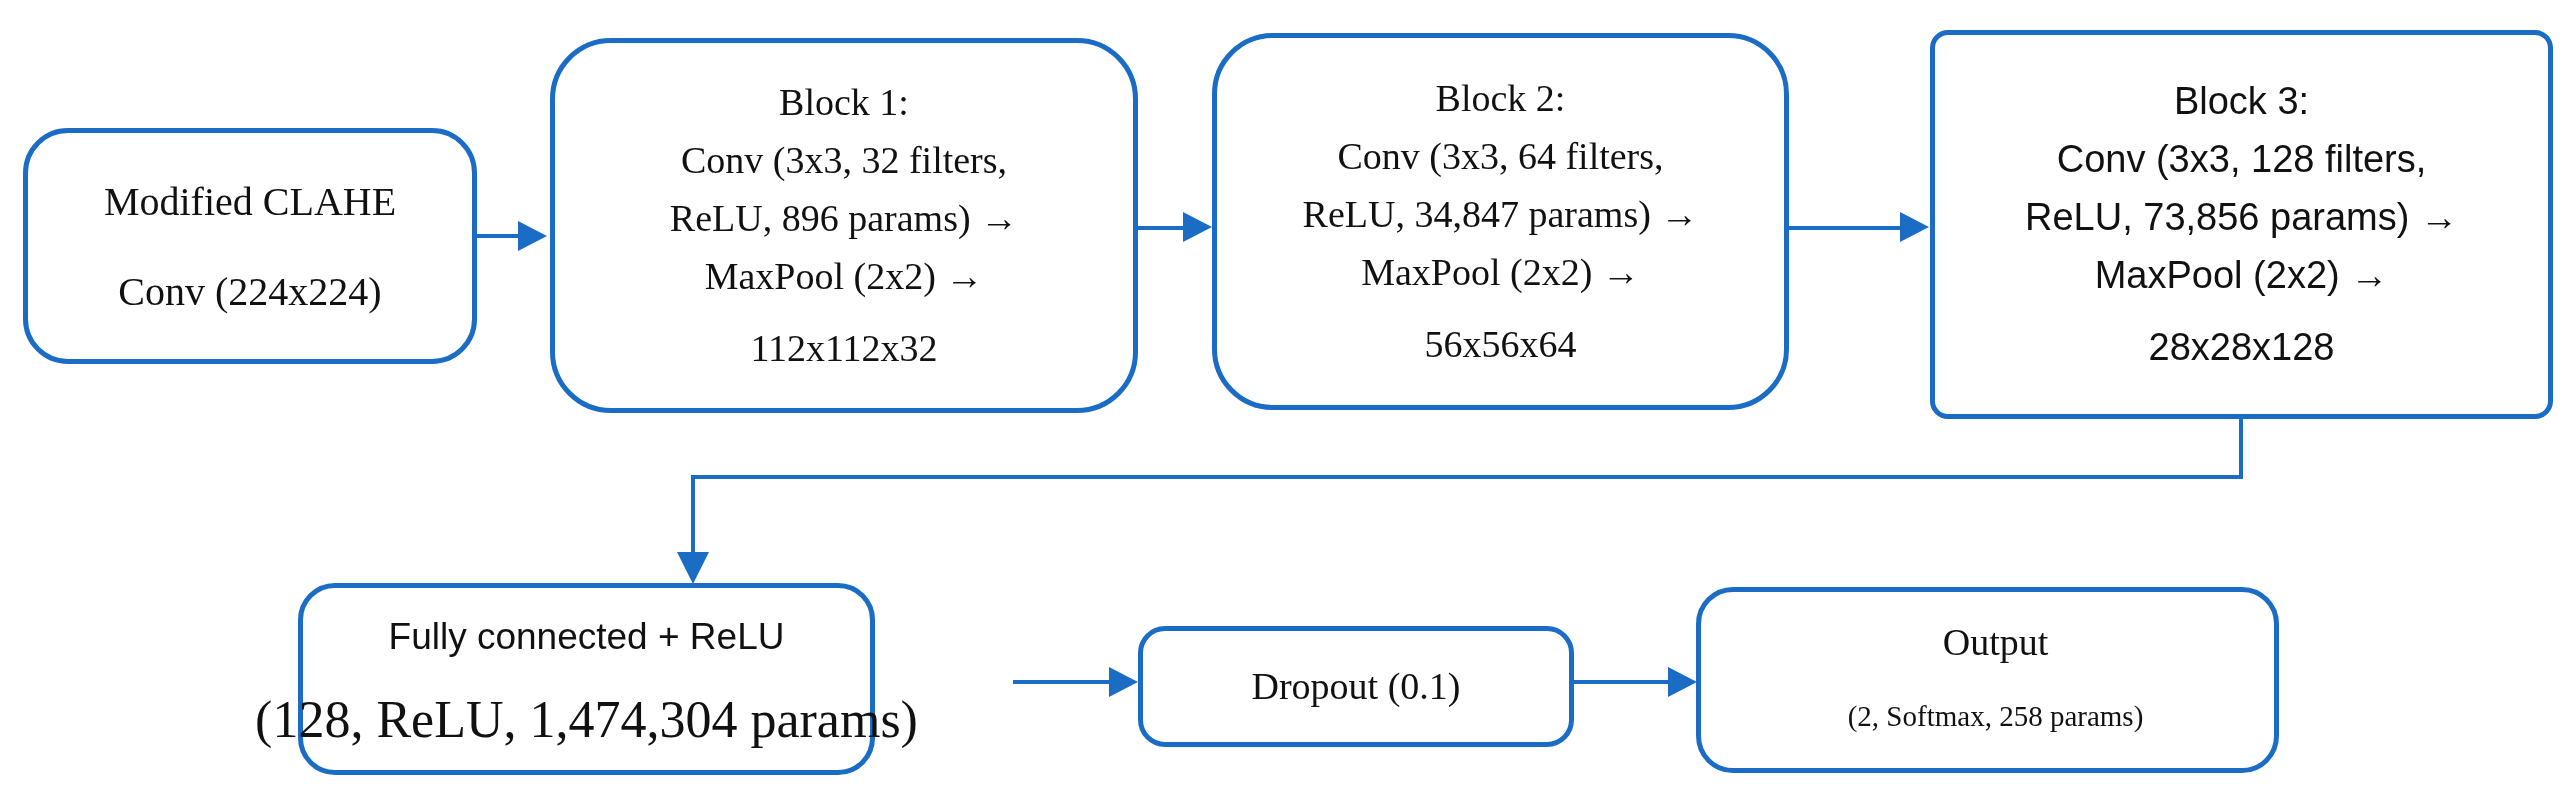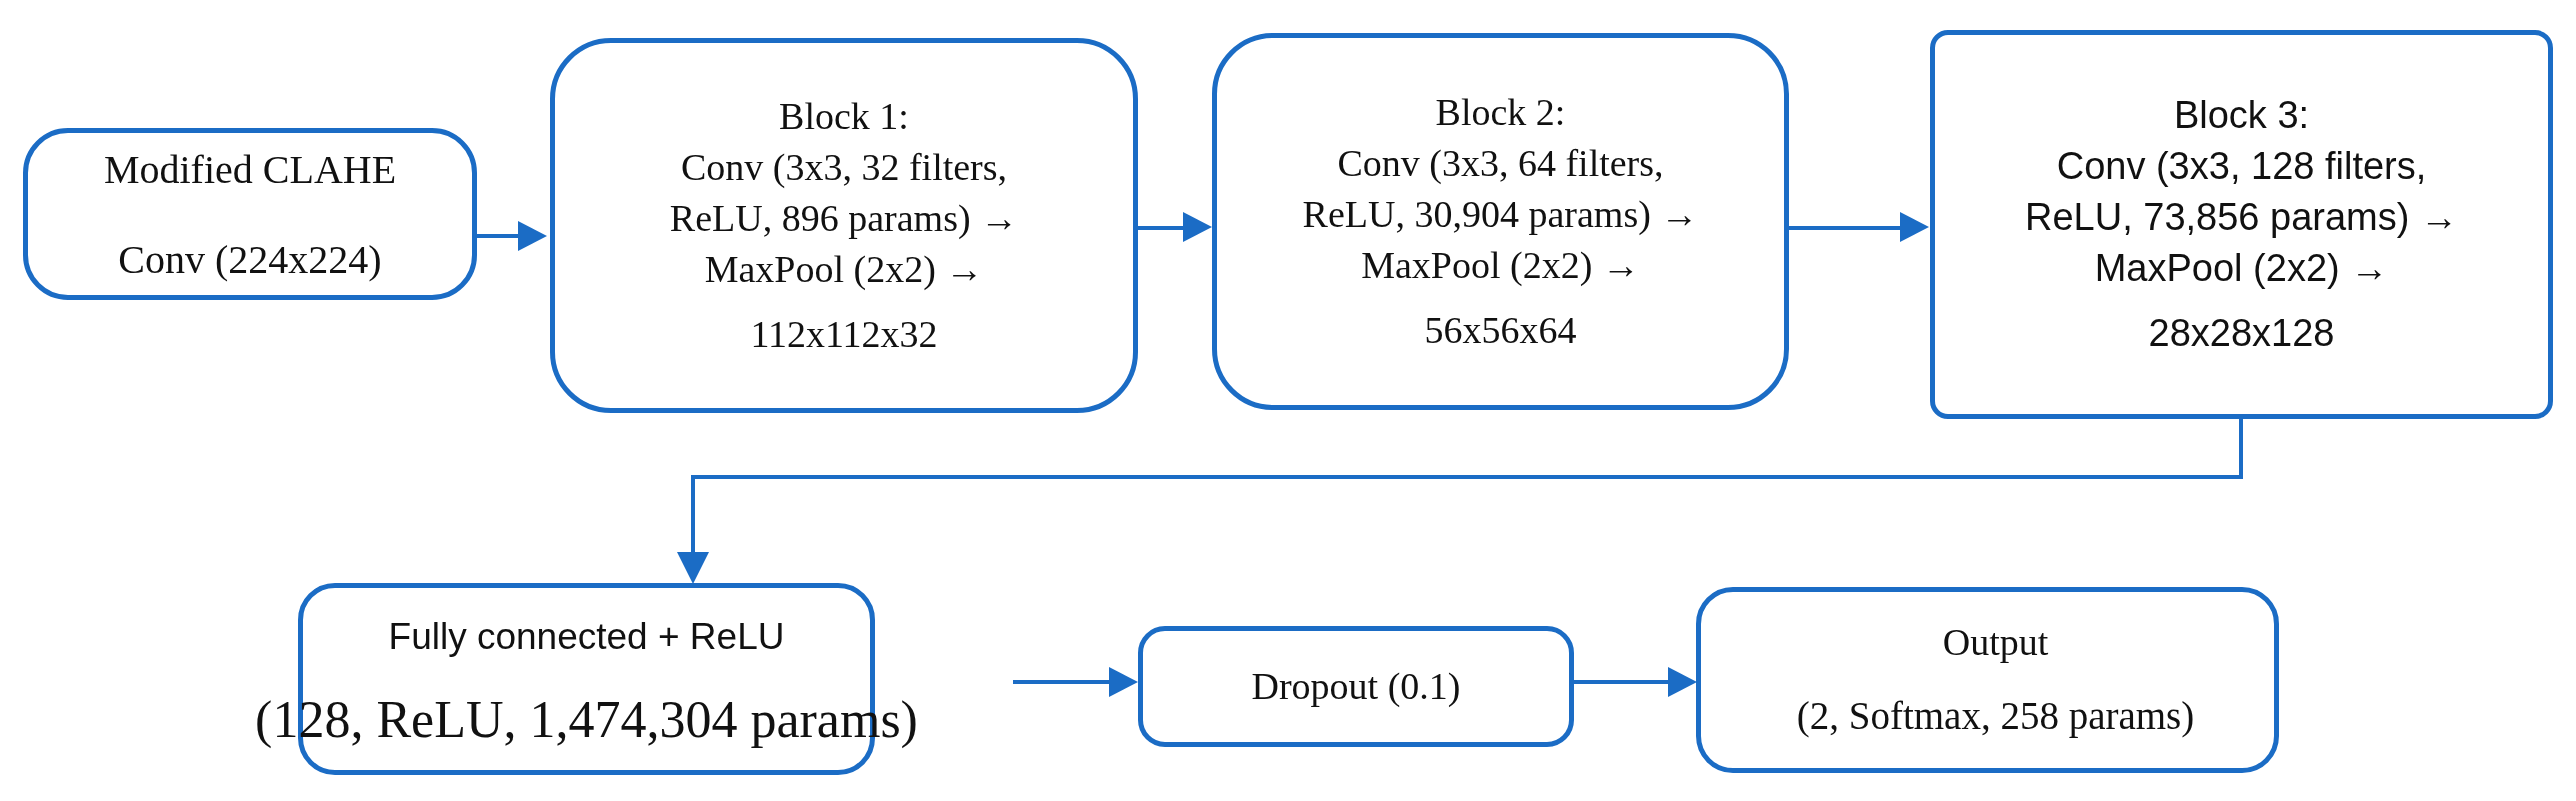--- a/index.html
+++ b/index.html
@@ -6,49 +6,50 @@
   html,body { margin:0; padding:0; background:var(--bg); }
   #canvas {
     position:relative; width:2576px; height:801px; background:var(--bg);
     font-family:"Liberation Serif", serif; color:var(--ink);
   }
   .node {
     position:absolute; box-sizing:border-box;
     border:5.8px solid var(--accent); background:var(--bg);
     display:flex; flex-direction:column; align-items:center; justify-content:center;
     text-align:center;
+    gap:7px;
   }
   .node .ln { line-height:51px; white-space:nowrap; }
   .serif { font-family:"Liberation Serif", serif; }
   .sans  { font-family:"Liberation Sans", sans-serif; }
   .blocktext { font-size:38px; }
   .seg  { position:absolute; background:var(--accent); }
   .tri-right {
     position:absolute; width:0; height:0;
     border-top:15.4px solid transparent; border-bottom:15.4px solid transparent;
     border-left:29.5px solid var(--accent);
   }
   .tri-down {
     position:absolute; width:0; height:0;
     border-left:16px solid transparent; border-right:16px solid transparent;
     border-top:32px solid var(--accent);
   }
   
-  #input-node  { left:23px;   top:128px; width:454px;  height:172px; border-radius:45px; font-size:40px; gap:39px; }
+  #input-node  { left:23px;   top:128px; width:454px;  height:236px; border-radius:45px; font-size:40px; gap:39px; }
   #block1-node { left:550px;  top:38px;  width:588px;  height:375px; border-radius:61px; }
   #block2-node { left:1212px; top:33px;  width:577px;  height:377px; border-radius:61px; }
   #block3-node { left:1930px; top:29.5px;  width:623px;  height:389px; border-radius:18px; }
   #fc-node     { left:298px;  top:583px; width:577px; height:192px; border-radius:37px; gap:41px; }
   #dropout-node{ left:1138px; top:626px; width:436px;  height:121px; border-radius:27px; font-size:38px; }
   #output-node { left:1696px; top:587px; width:583px;  height:186px; border-radius:37px; gap:31px;padding-left:16px; }
   .shape-line { margin-top:14px; }
   #fc-node .ln1 { font-size:37px; line-height:41px; }
   #fc-node .ln2 { font-size:52px; line-height:44px; }
   #output-node .ln1 { font-size:38px; line-height:41px; }
-  #output-node .ln2 { font-size:39px; line-height:44px; }
+  #output-node .ln2 { font-size:29px; line-height:44px; }
 </style>
 </head>
 <body>
 
 <div id="canvas">
 
   <div class="node" id="input-node">
     <div class="ln serif">Modified CLAHE</div>
     <div class="ln serif">Conv (224x224)</div>
   </div>
@@ -57,21 +58,21 @@
     <div class="ln">Block 1:</div>
     <div class="ln">Conv (3x3, 32 filters,</div>
     <div class="ln">ReLU, 896 params) →</div>
     <div class="ln">MaxPool (2x2) →</div>
     <div class="ln shape-line">112x112x32</div>
   </div>
 
   <div class="node blocktext serif" id="block2-node">
     <div class="ln">Block 2:</div>
     <div class="ln">Conv (3x3, 64 filters,</div>
-    <div class="ln">ReLU, 30,904 params) →</div>
+    <div class="ln">ReLU, 34,847 params) →</div>
     <div class="ln">MaxPool (2x2) →</div>
     <div class="ln shape-line">56x56x64</div>
   </div>
 
   <div class="node blocktext sans" id="block3-node">
     <div class="ln">Block 3:</div>
     <div class="ln">Conv (3x3, 128 filters,</div>
     <div class="ln">ReLU, 73,856 params) →</div>
     <div class="ln">MaxPool (2x2) →</div>
     <div class="ln shape-line">28x28x128</div>

